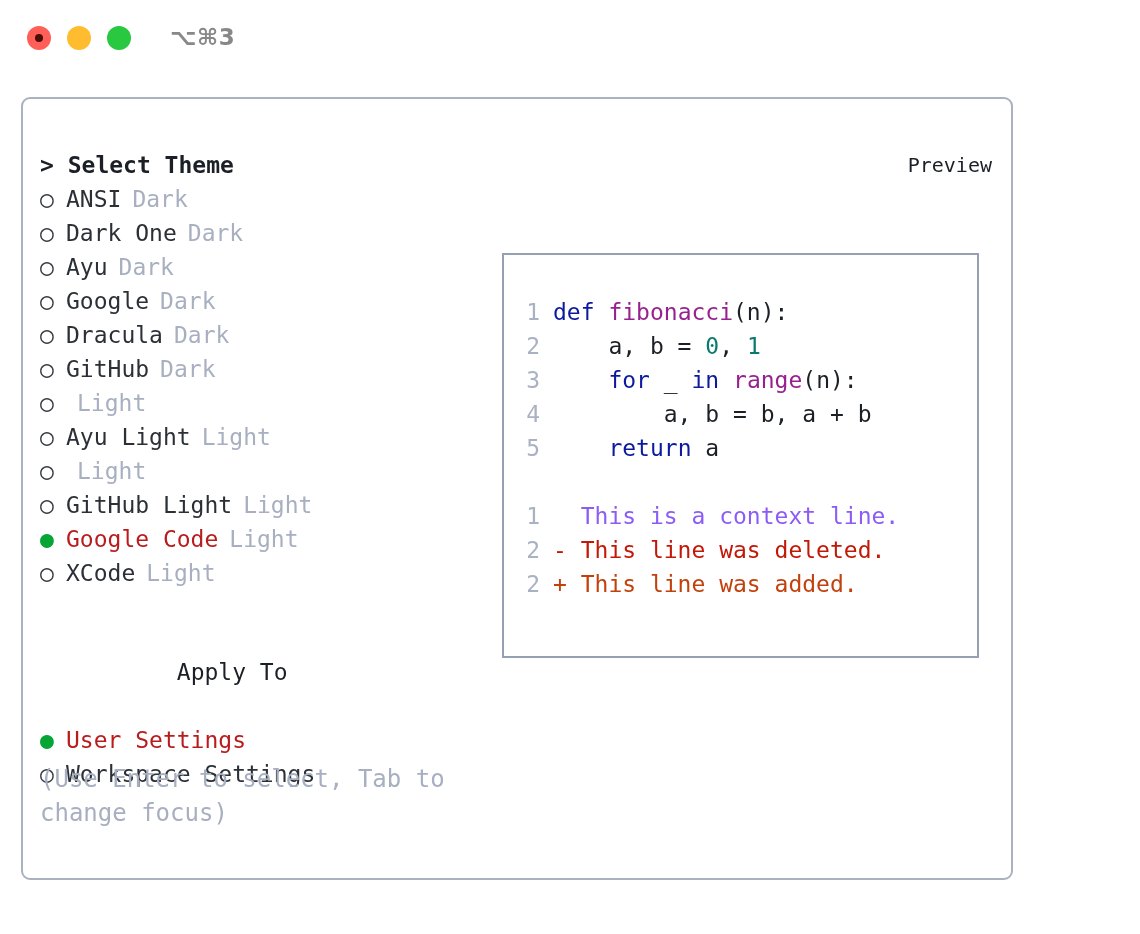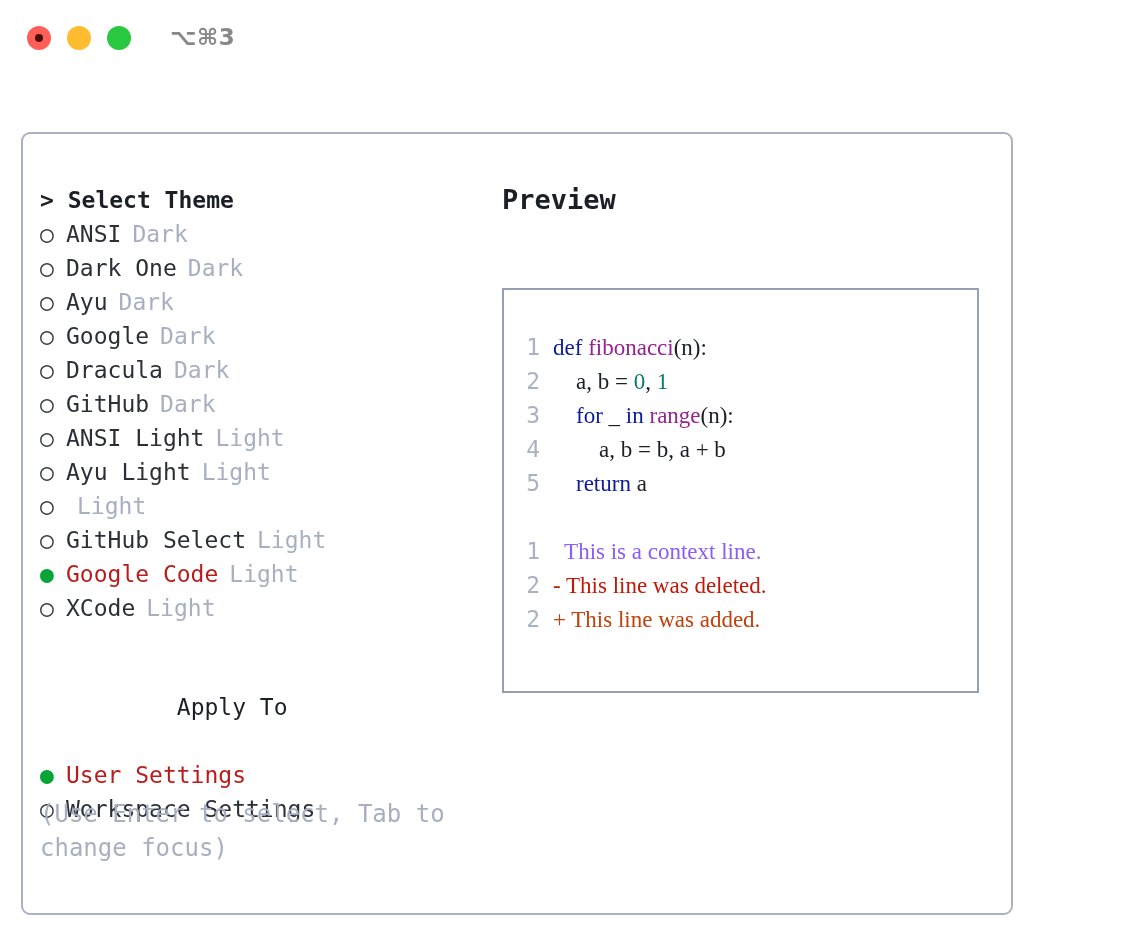--- a/index.html
+++ b/index.html
@@ -69,21 +69,20 @@
   #panel {
     position: absolute;
     left: 21px;
     top: 97px;
     width: 992px;
     height: 783px;
     border: 2px solid #aab2c0;
     border-radius: 9px;
     box-sizing: border-box;
     background: #ffffff;
-    margin-top: 35px;
   }
 
   
   #left-col {
     position: absolute;
     left: 17px;
     top: 49px;
     width: 445px;
   }
 
@@ -129,24 +128,25 @@
   }
 
   
   #right-col {
     position: absolute;
     left: 479px;
     top: 49px;
     width: 490px;
   }
   #preview-title {
-    font-size: 27px;
-    line-height: 34px;
-    font-weight: 700;
+    font-size: 20px;
+    line-height: 34px;
+    font-weight: 400;
     color: #1b1f26;
+    text-align: right;
   }
   #code-box {
     position: absolute;
     left: 0px;
     top: 105px;
     width: 477px;
     height: 405px;
     border: 2px solid #95a0b3;
     box-sizing: border-box;
     background: #ffffff;
@@ -165,21 +165,21 @@
     line-height: 34px;
     white-space: pre;
   }
   .lineno {
     flex: 0 0 28px;
     width: 28px;
     text-align: right;
     color: #aab2c2;
     margin-right: 13px;
   }
-  .code-text { white-space: pre; font-family: Liberation Serif, serif; }
+  .code-text { white-space: pre; }
 
   .tok-kw   { color: #0b1a9e; }
   .tok-fn   { color: #97228f; }
   .tok-num  { color: #0a7a6e; }
   .tok-pl   { color: #1b1f26; }
 
   .diff-gap { height: 34px; }
   .diff-ctx { color: #8b5cf6; }
   .diff-del { color: #c21807; }
   .diff-add { color: #c2410c; }
@@ -201,24 +201,24 @@
 
     <div id="left-col">
       <div class="heading bold">&gt; Select Theme</div>
       <div id="theme-list">
           <div class="opt-row"><span class="marker">○</span><span class="opt-label">ANSI</span><span class="opt-tag">Dark</span></div>
           <div class="opt-row"><span class="marker">○</span><span class="opt-label">Dark One</span><span class="opt-tag">Dark</span></div>
           <div class="opt-row"><span class="marker">○</span><span class="opt-label">Ayu</span><span class="opt-tag">Dark</span></div>
           <div class="opt-row"><span class="marker">○</span><span class="opt-label">Google</span><span class="opt-tag">Dark</span></div>
           <div class="opt-row"><span class="marker">○</span><span class="opt-label">Dracula</span><span class="opt-tag">Dark</span></div>
           <div class="opt-row"><span class="marker">○</span><span class="opt-label">GitHub</span><span class="opt-tag">Dark</span></div>
-          <div class="opt-row"><span class="marker">○</span><span class="opt-label">ANSI Light</span><span class="opt-tag">Light</span></div>
+          <div class="opt-row"><span class="marker">○</span><span class="opt-tag">Light</span></div>
           <div class="opt-row"><span class="marker">○</span><span class="opt-label">Ayu Light</span><span class="opt-tag">Light</span></div>
           <div class="opt-row"><span class="marker">○</span><span class="opt-tag">Light</span></div>
-          <div class="opt-row"><span class="marker">○</span><span class="opt-label">GitHub Select</span><span class="opt-tag">Light</span></div>
+          <div class="opt-row"><span class="marker">○</span><span class="opt-label">GitHub Light</span><span class="opt-tag">Light</span></div>
           <div class="opt-row selected"><span class="marker on">●</span><span class="opt-label">Google Code</span><span class="opt-tag">Light</span></div>
           <div class="opt-row"><span class="marker">○</span><span class="opt-label">XCode</span><span class="opt-tag">Light</span></div>
         </div>
 
       <div class="section-gap"></div>
 
       <div class="heading">
         <span style="display:inline-block;width:26px"></span><span>Apply To</span>
       </div>
       <div id="apply-list">

